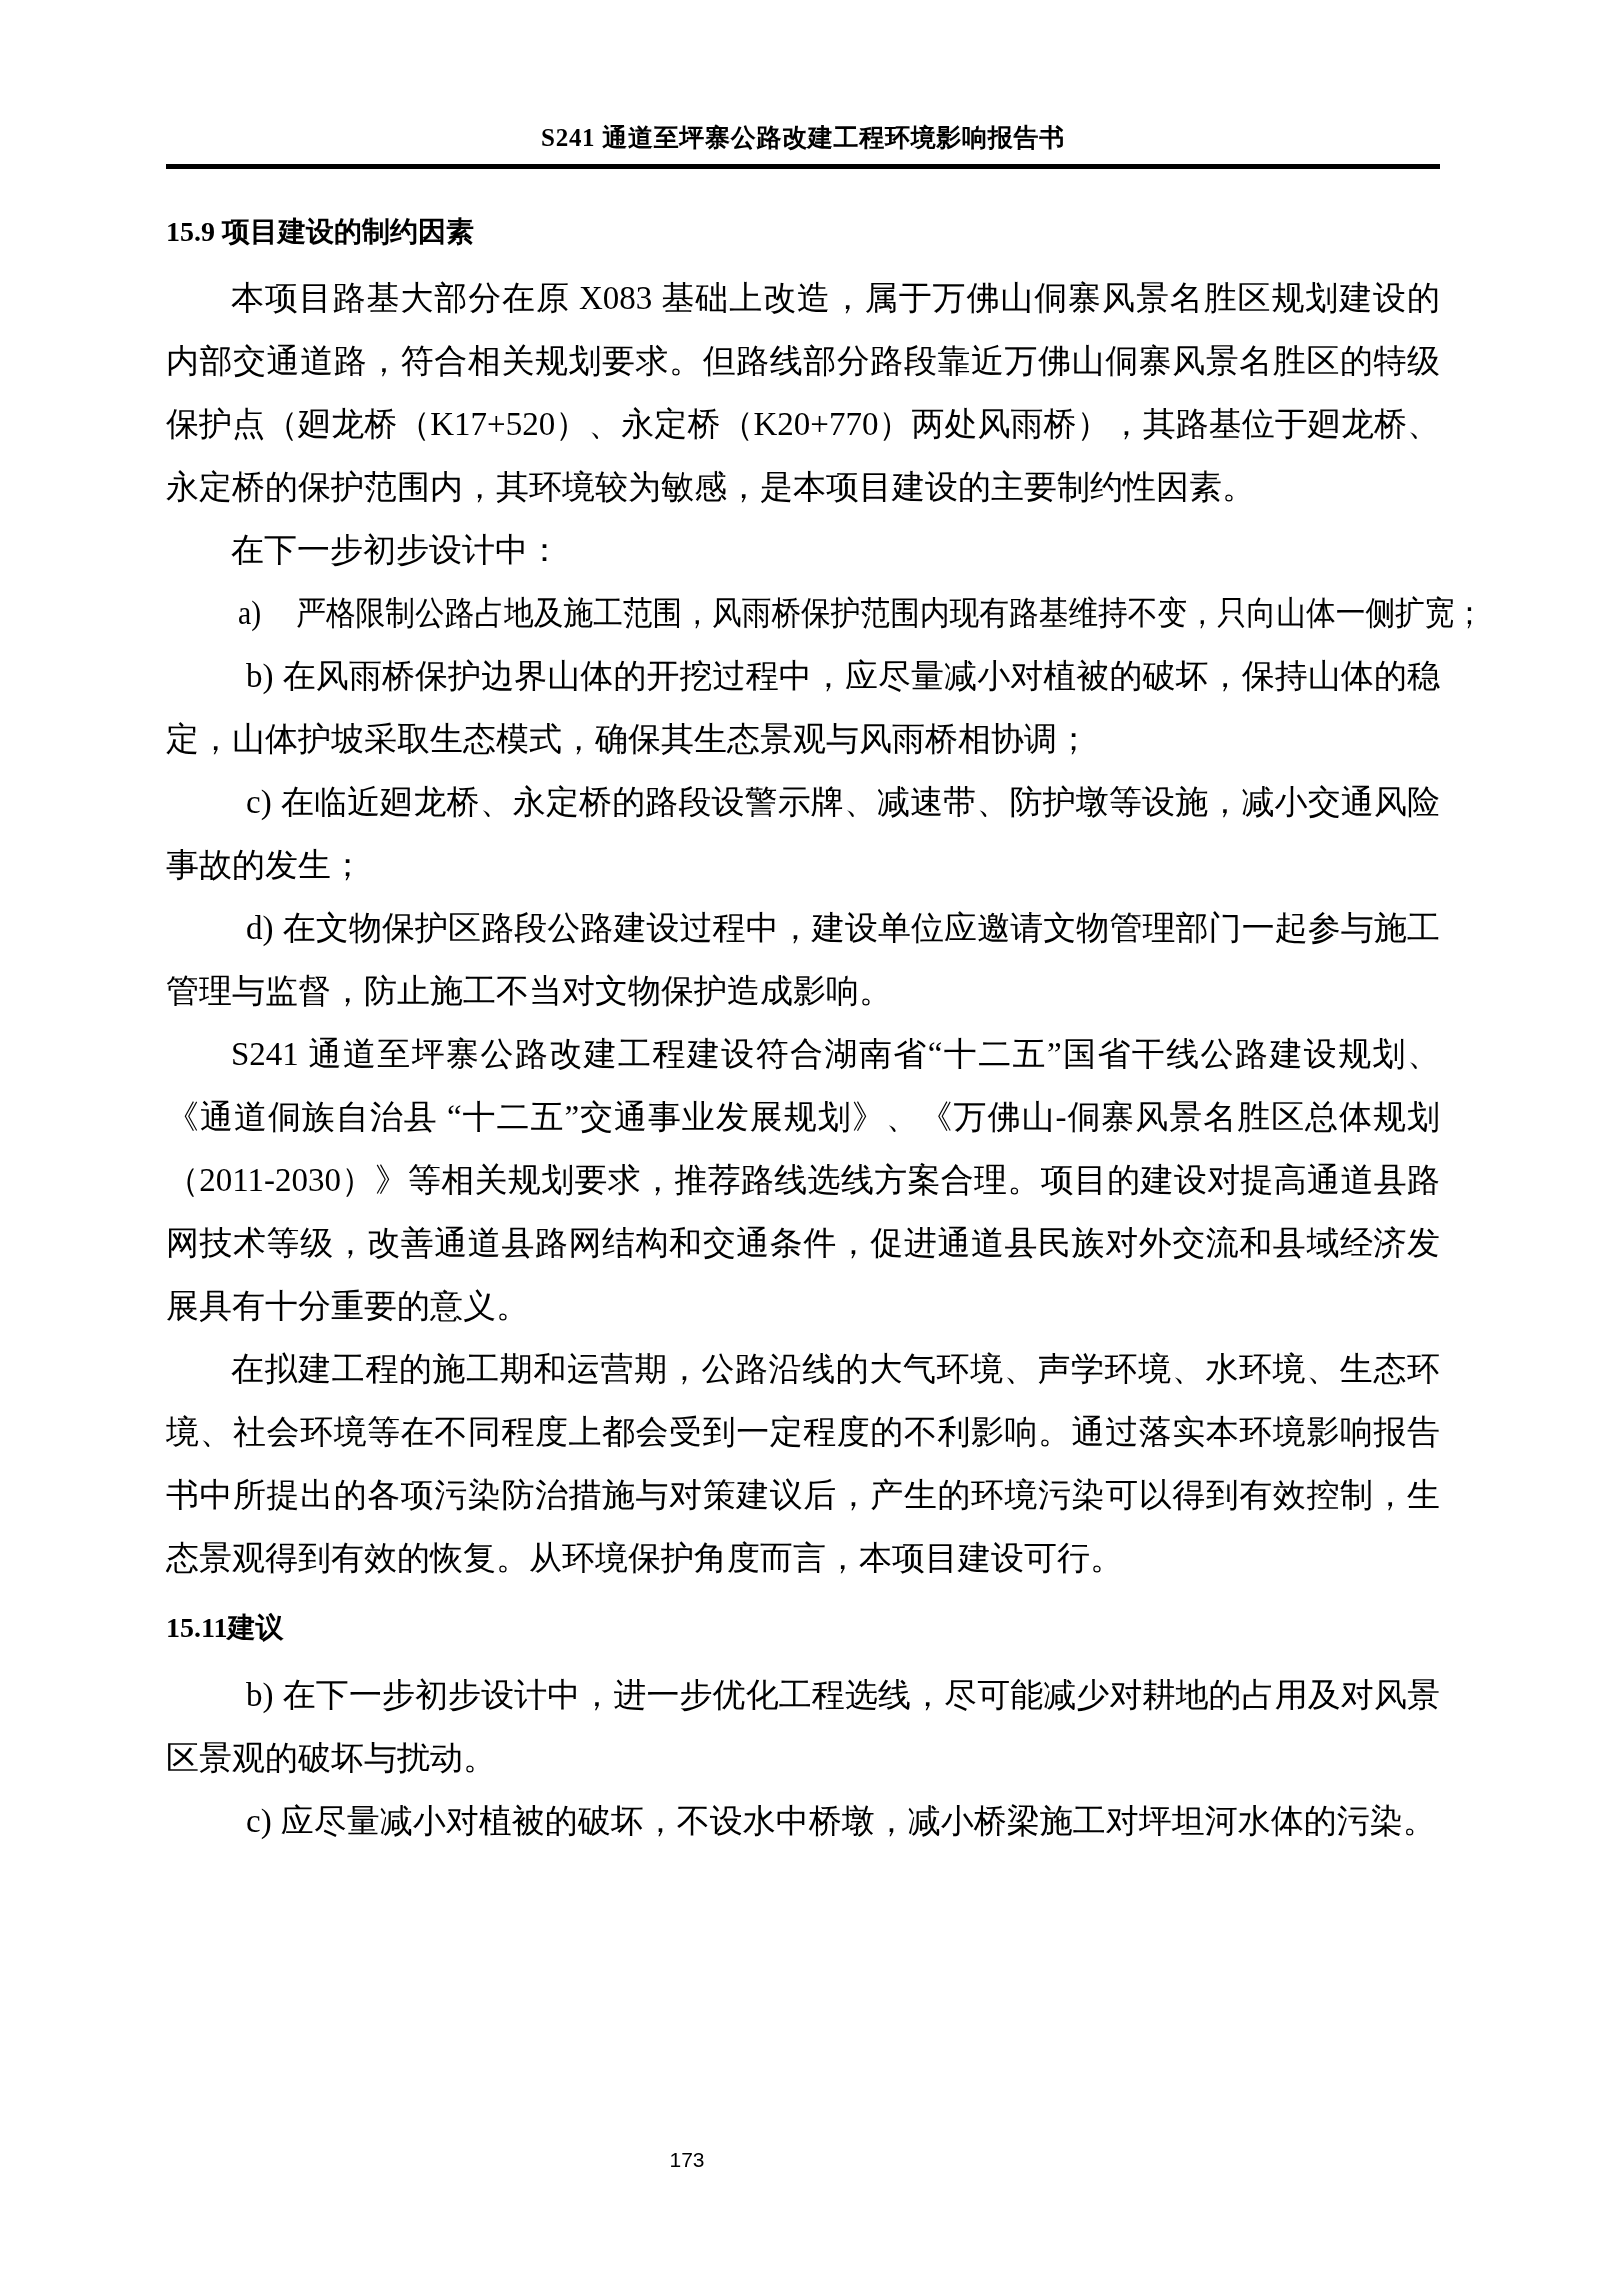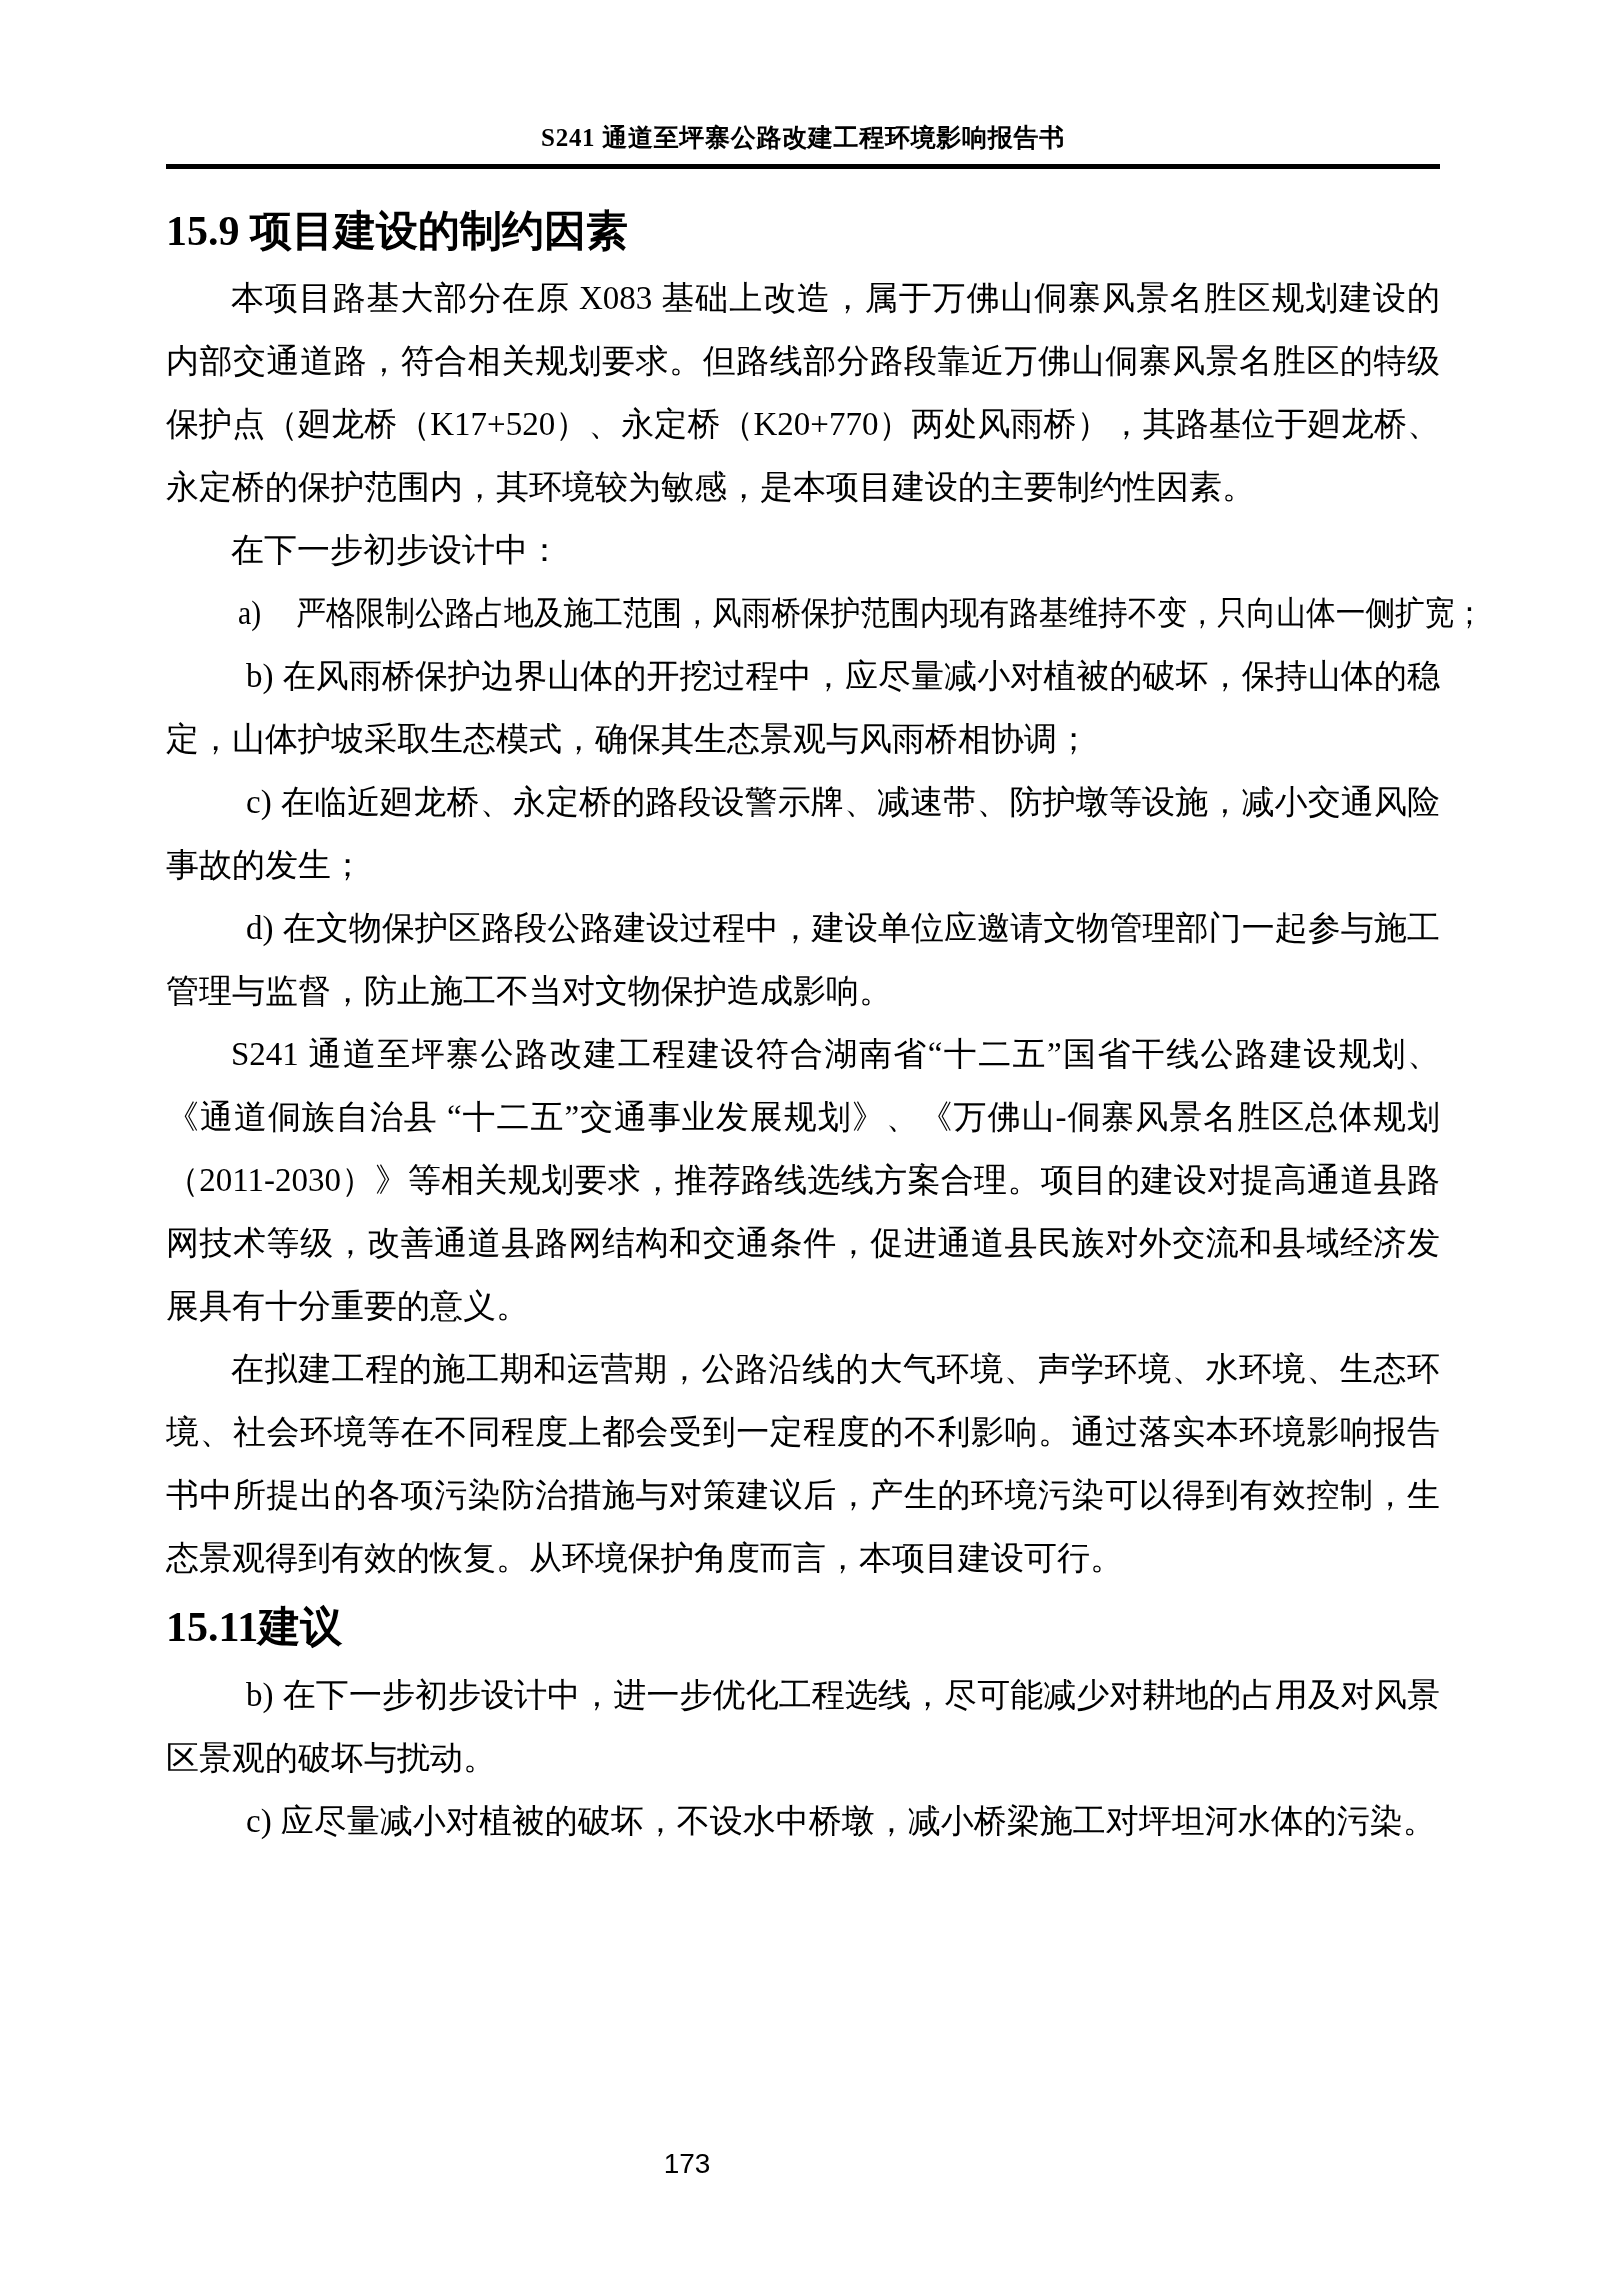--- a/index.html
+++ b/index.html
@@ -27,21 +27,21 @@
     line-height: 31px;
     font-weight: bold;
     letter-spacing: 0.7px;
   }
   .header-rule {
     margin-top: 10.5px;
     height: 5.2px;
     background: #000000;
   }
   h2 {
-    font-size: 42px;
+    font-size: 28px;
     line-height: 41px;
     font-weight: bold;
     margin: 17px 0 15.7px 0;
     text-align: left;
   }
   h2.first {
     margin-top: 42px;
   }
   p {
     margin: 0;
@@ -65,21 +65,21 @@
     transform-origin: 0 50%;
     white-space: nowrap;
     text-align: left;
   }
   .page-footer {
     position: absolute;
     left: 0;
     top: 2148px;
     width: 1374px;
     text-align: center;
-    font-size: 28px;
+    font-size: 21px;
     font-family: "Liberation Sans", "DejaVu Sans", sans-serif;
   }
 </style>
 </head>
 <body>
 
 <div class="page">
 
   <div class="page-header">S241 通道至坪寨公路改建工程环境影响报告书</div>
   <div class="header-rule"></div>

